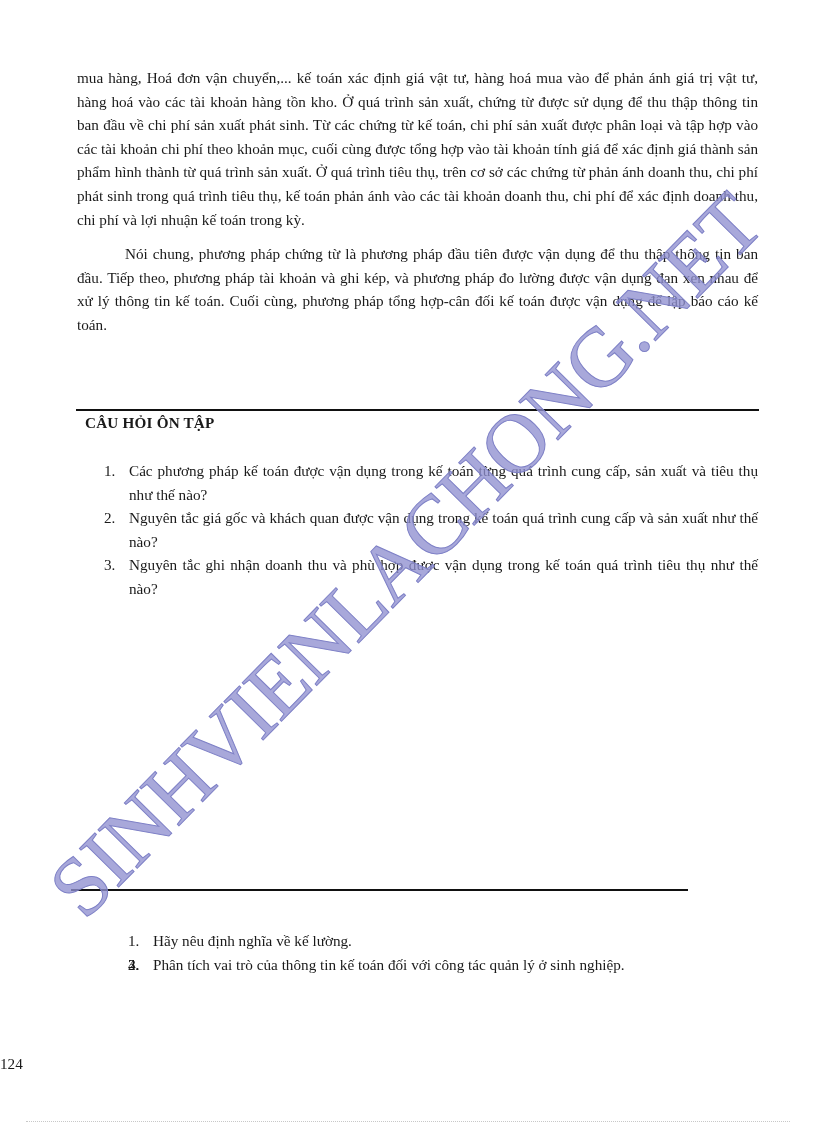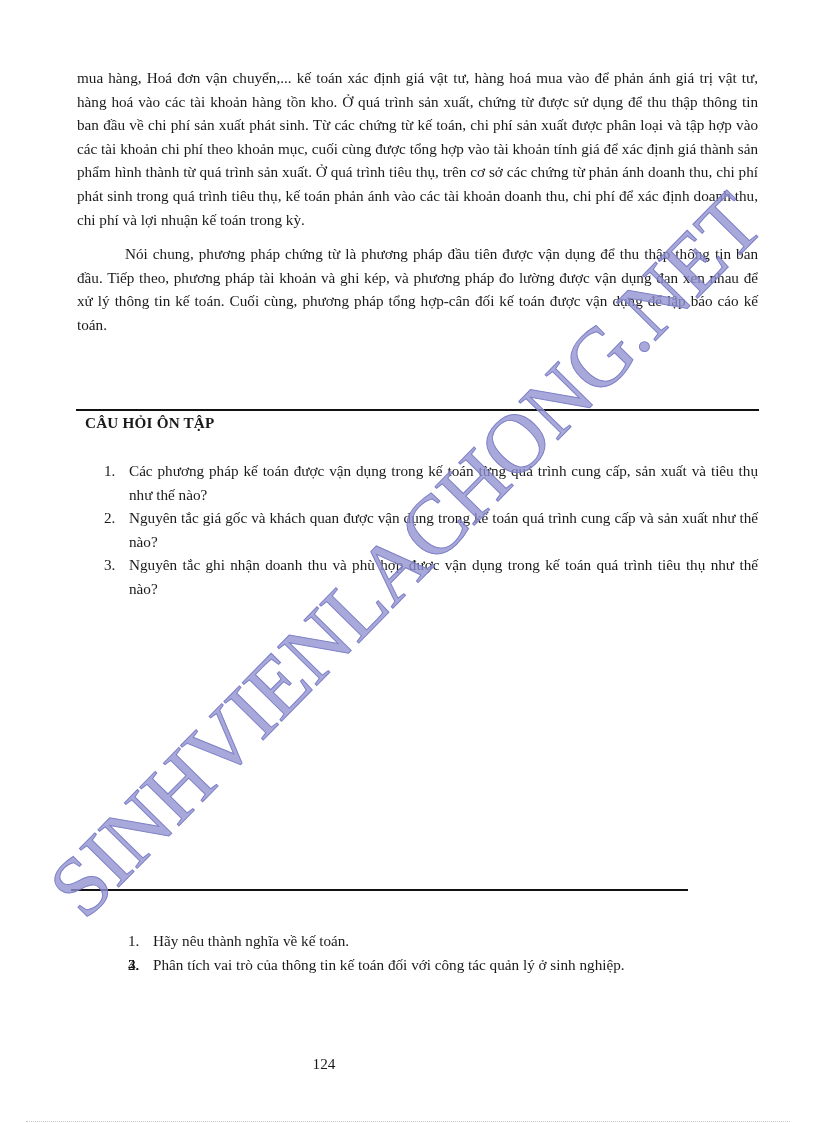--- a/index.html
+++ b/index.html
@@ -63,21 +63,21 @@
     ol.qlist li .num {
       position: absolute;
       left: 0;
       top: 0;
     }
     .page-number {
       position: absolute;
       left: 0;
       width: 648px;
       top: 1055px;
-      text-align: center;
+      text-align: left;
       font-size: 15.2px;
     }
     .footer-dots {
       position: absolute;
       left: 26px;
       width: 764px;
       top: 1121px;
       height: 1px;
       border-top: 1px dotted #c8c8c8;
     }
@@ -125,21 +125,21 @@
       <span>Nguyên tắc ghi nhận doanh thu và phù hợp được vận dụng trong kế toán quá trình tiêu thụ như thế nào?</span>
     </li>
   </ol>
 
   <div class="rule" style="left:71px; width:617px; top:889px;"></div>
 
 
   <ol class="qlist" style="left:128px; width:630px; top:929px;">
     <li>
       <span class="num">1.</span>
-      <span>Hãy nêu thành nghĩa về kế toán.</span>
+      <span>Hãy nêu định nghĩa về kế lường.</span>
     </li>
     <li>
       <span class="num">2.</span>
     </li>
     <li>
       <span class="num">3.</span>
     </li>
     <li>
       <span class="num">4.</span>
       <span>Phân tích vai trò của thông tin kế toán đối với công tác quản lý ở sinh nghiệp.</span>

